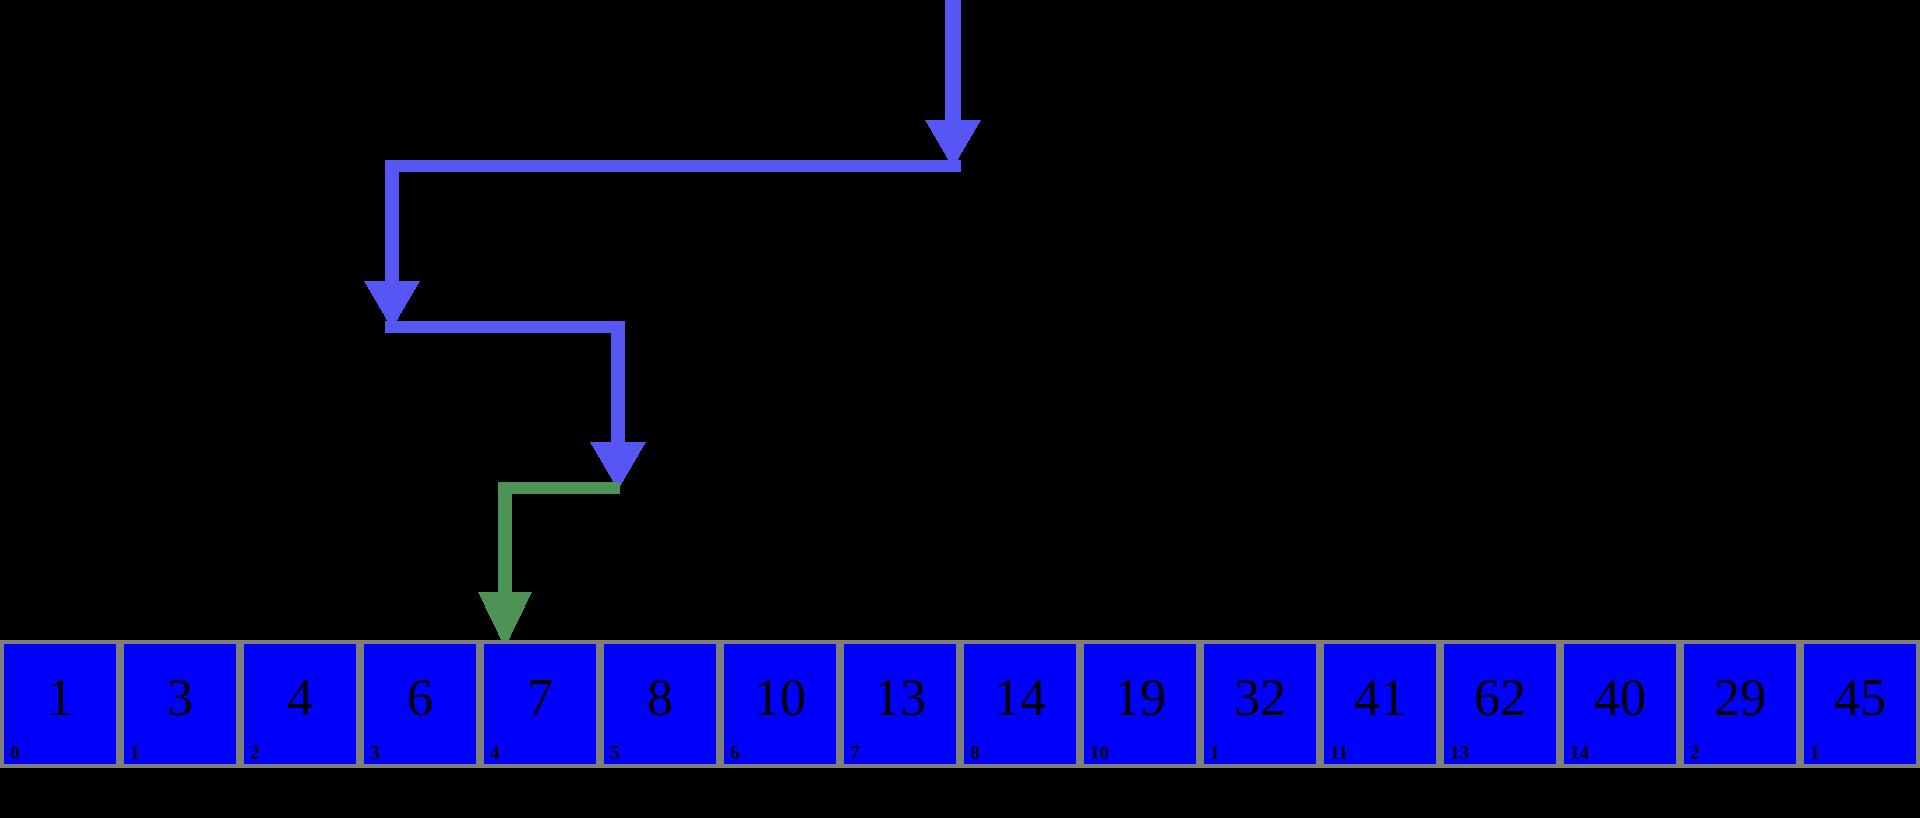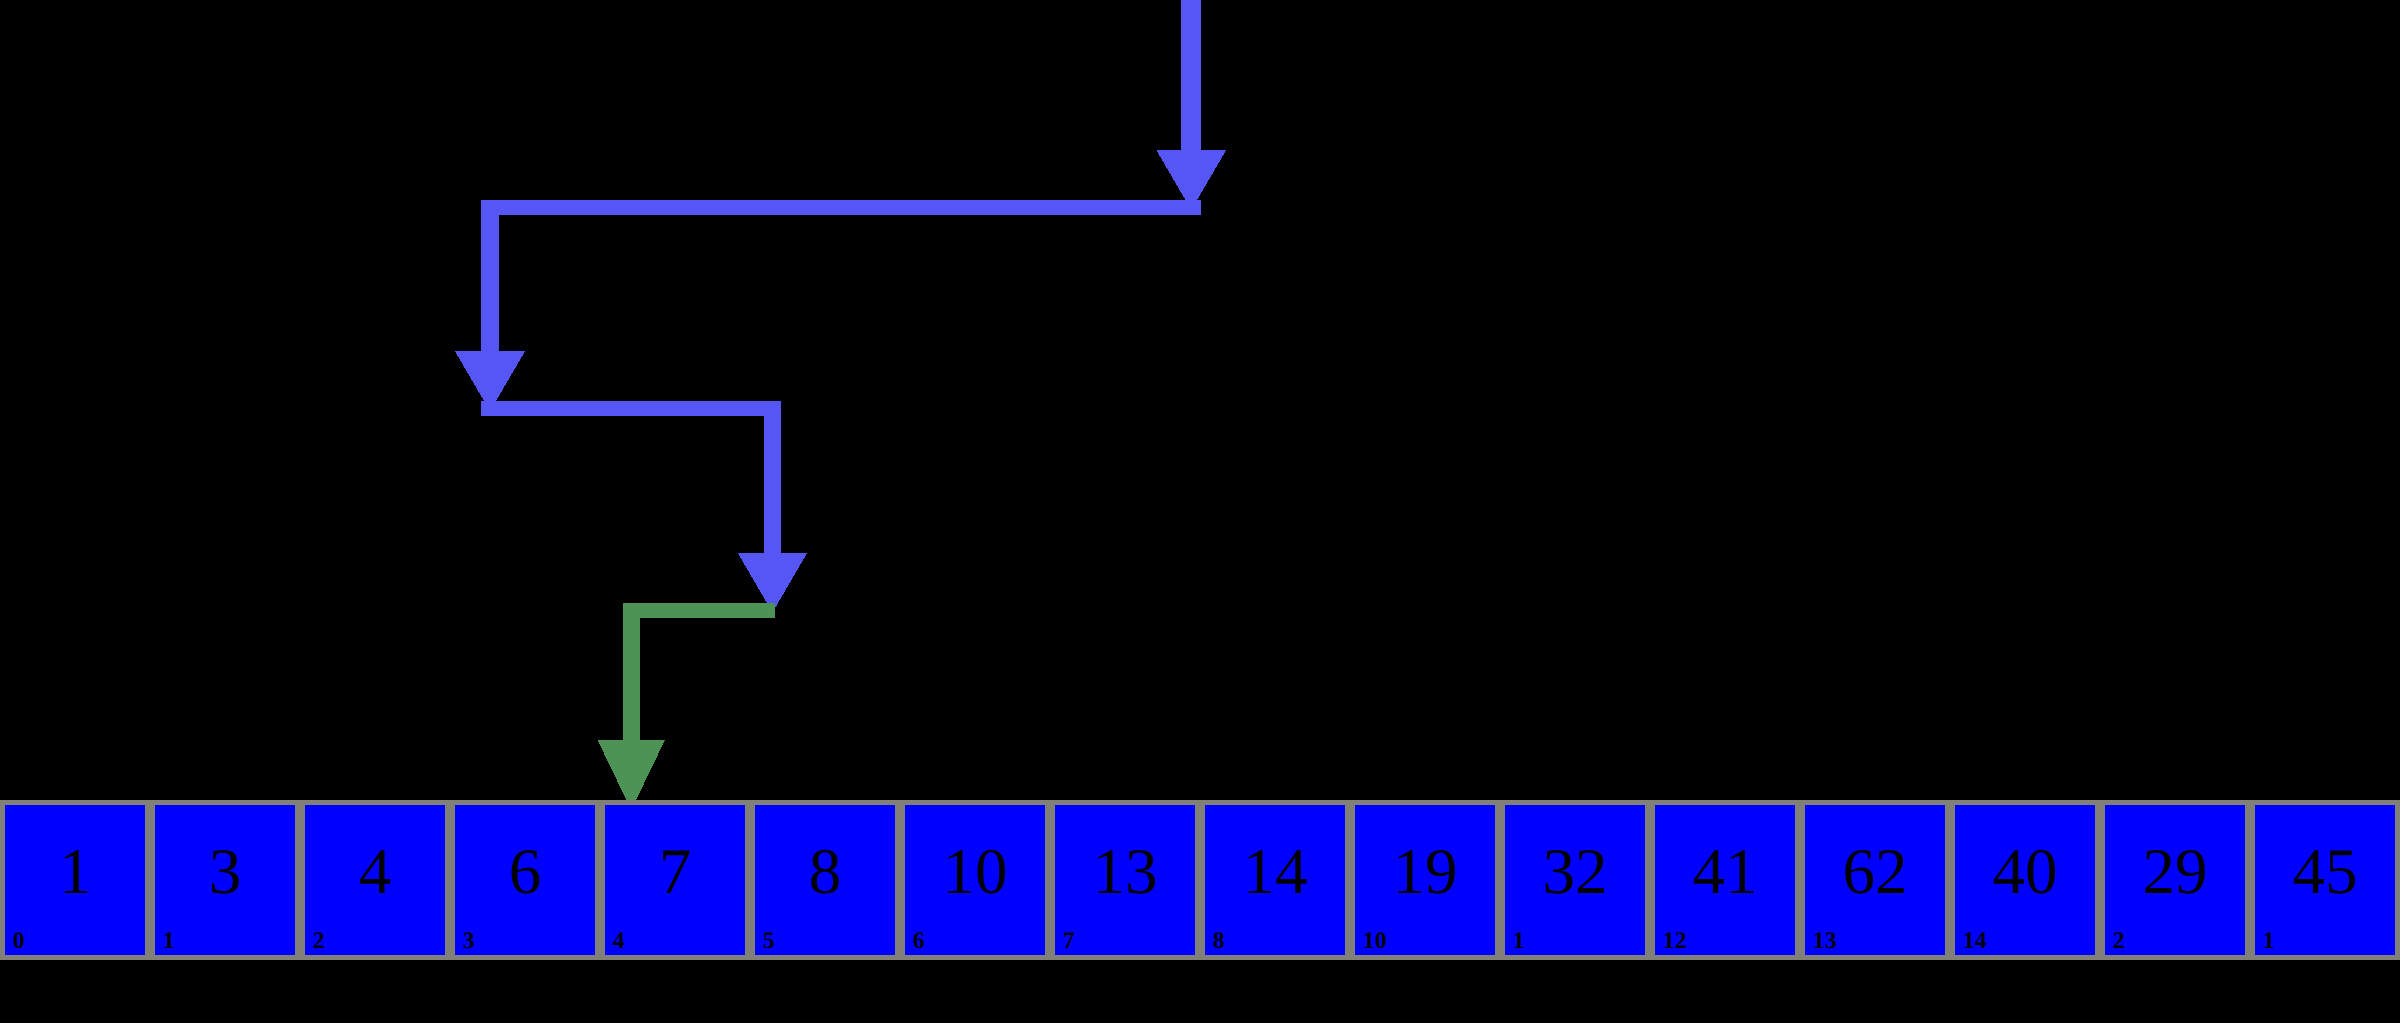--- a/index.html
+++ b/index.html
@@ -143,21 +143,21 @@
       <div class="cell">
         <span class="cell-value">19</span>
         <span class="cell-index">10</span>
       </div>
       <div class="cell">
         <span class="cell-value">32</span>
         <span class="cell-index">1</span>
       </div>
       <div class="cell">
         <span class="cell-value">41</span>
-        <span class="cell-index">12</span>
+        <span class="cell-index">11</span>
       </div>
       <div class="cell">
         <span class="cell-value">62</span>
         <span class="cell-index">13</span>
       </div>
       <div class="cell">
         <span class="cell-value">40</span>
         <span class="cell-index">14</span>
       </div>
       <div class="cell">

